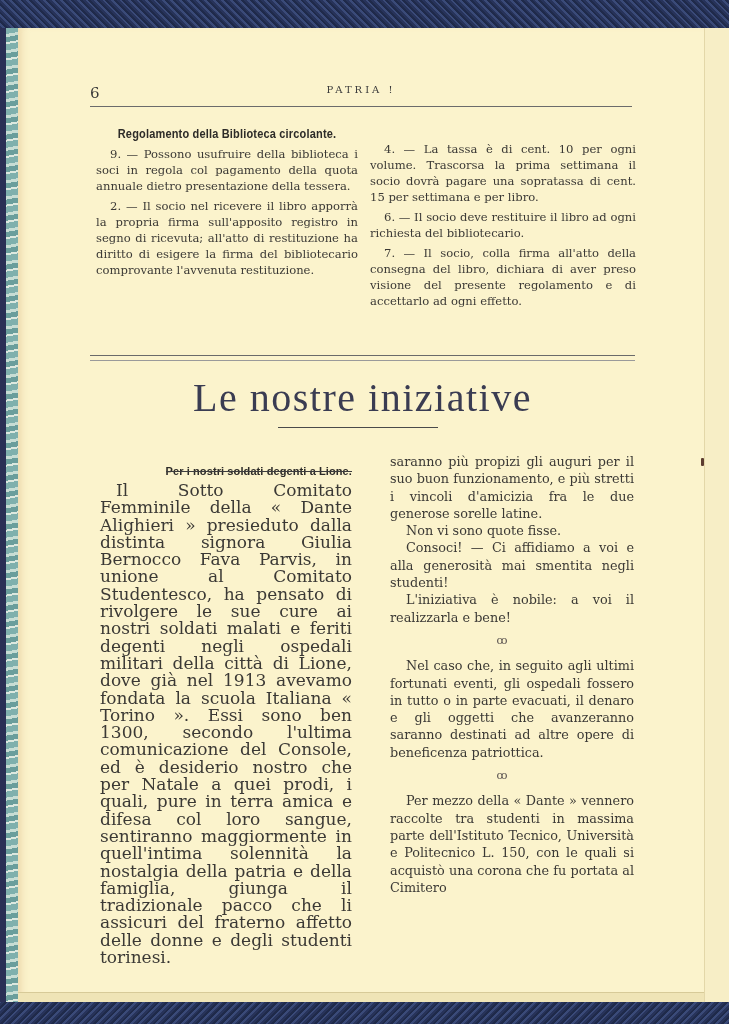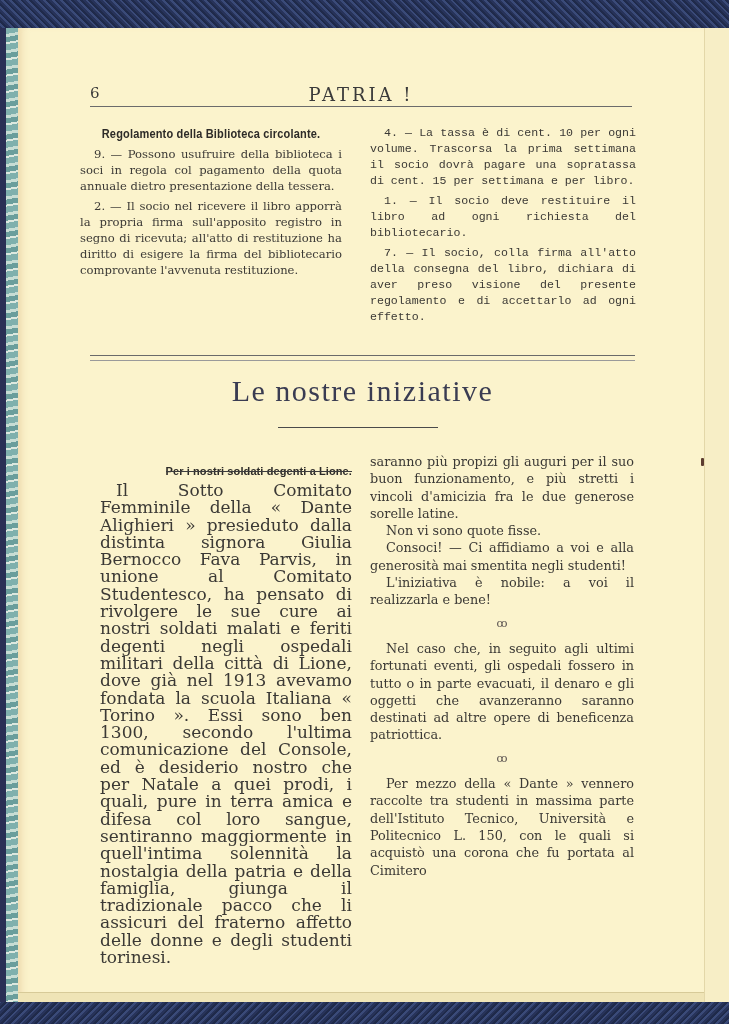--- a/index.html
+++ b/index.html
@@ -38,57 +38,57 @@
     position:absolute; left:18px; top:992px; width:686px; height:10px;
     background:#efe4b6;
     border-top:1px solid #d7ca98;
   }
   .running-head { position:absolute; left:90px; top:84px; width:542px; height:24px; }
   .page-num {
     position:absolute; left:0; top:0; font-size:15px; color:#3a3a3a;
   }
   .journal-title {
     position:absolute; left:0; width:542px; top:0; text-align:center;
-    font-size:18px; letter-spacing:3px; color:#3a3a3a;
+    font-size:10px; letter-spacing:3px; color:#3a3a3a;
   }
   .head-rule {
     position:absolute; left:90px; top:106px; width:542px; height:1px; background:#6b6b6b;
   }
   .col { position:absolute; font-size:11.6px; line-height:16px; color:#3b3935; text-align:justify; }
   .col p { margin:0; text-indent:14px; }
   .col p.sp { margin-top:4px; }
-  .reg-left { left:80px; top:126px; width:262px; }
-  .reg-right { left:370px; top:125px; width:266px;font-family:Liberation Mono, monospace; }
+  .reg-left { left:96px; top:126px; width:262px; }
+  .reg-right { left:370px; top:141px; width:266px; }
   .reg-title {
     font-family:"Liberation Sans", sans-serif; font-weight:bold; font-size:12.5px;
     text-align:center; text-indent:0 !important; margin-bottom:4px !important;
     transform:scaleX(0.88); color:#2d2b28; letter-spacing:0.2px;
   }
   .double-rule {
     position:absolute; left:90px; top:355px; width:545px; height:4px;
     border-top:1px solid #6a6a6a; border-bottom:1px solid #9a9a9a;
   }
   .main-title {
     position:absolute; left:90px; top:374px; width:545px; text-align:center;
-    font-family:"Liberation Serif", serif; font-size:30px; letter-spacing:1.5px;
+    font-family:"Liberation Serif", serif; font-size:40px; letter-spacing:1.5px;
     color:#3a3c52;
   }
   .title-rule {
     position:absolute; left:278px; top:427px; width:160px; height:1px; background:#4a4a4a;
   }
   .art-left { left:100px; top:482px; width:252px; font-size:17px; line-height:17.3px; }
   .art-right { left:370px; top:453px; width:264px; font-size:12.8px; line-height:17.3px; }
   .sub-head {
     position:absolute; left:160px; top:465px; width:192px; text-align:right;
     font-family:"Liberation Sans", sans-serif; font-weight:bold; font-size:11px;
     color:#2d2b28; letter-spacing:0.1px;
   }
   .sub-rule { position:absolute; left:166px; top:471px; width:186px; height:1px; background:#3d3d3d; }
   .flourish { text-align:center; font-size:11px; color:#5a5350; margin:6px 0 8px 0; text-indent:0; }
-  .art-right p { text-indent:16px; }
+  .art-right p { text-indent:16px;margin-left:20px; }
   .art-right p.noind { text-indent:0; }
   .art-left p { text-indent:16px; }
   .mark {
     position:absolute; left:701px; top:458px; width:3px; height:8px; background:#5c3c30; border-radius:1px;
   }
 </style>
 </head>
 <body>
 
 <div class="cover-top"></div>
@@ -107,21 +107,21 @@
 <div class="head-rule"></div>
 
 <div class="col reg-left">
   <p class="reg-title">Regolamento della Biblioteca circolante.</p>
   <p>9. — Possono usufruire della biblioteca i soci in regola col pagamento della quota annuale dietro presentazione della tessera.</p>
   <p class="sp">2. — Il socio nel ricevere il libro apporrà la propria firma sull'apposito registro in segno di ricevuta; all'atto di restituzione ha diritto di esigere la firma del bibliotecario comprovante l'avvenuta restituzione.</p>
 </div>
 
 <div class="col reg-right">
   <p>4. — La tassa è di cent. 10 per ogni volume. Trascorsa la prima settimana il socio dovrà pagare una sopratassa di cent. 15 per settimana e per libro.</p>
-  <p class="sp">1. — Il socio deve restituire il libro ad ogni richiesta del bibliotecario.</p>
+  <p class="sp">6. — Il socio deve restituire il libro ad ogni richiesta del bibliotecario.</p>
   <p class="sp">7. — Il socio, colla firma all'atto della consegna del libro, dichiara di aver preso visione del presente regolamento e di accettarlo ad ogni effetto.</p>
 </div>
 
 <div class="double-rule"></div>
 
 <div class="main-title">Le nostre iniziative</div>
 <div class="title-rule"></div>
 
 <div class="sub-head">Per i nostri soldati degenti a Lione.</div>
 <div class="sub-rule"></div>

